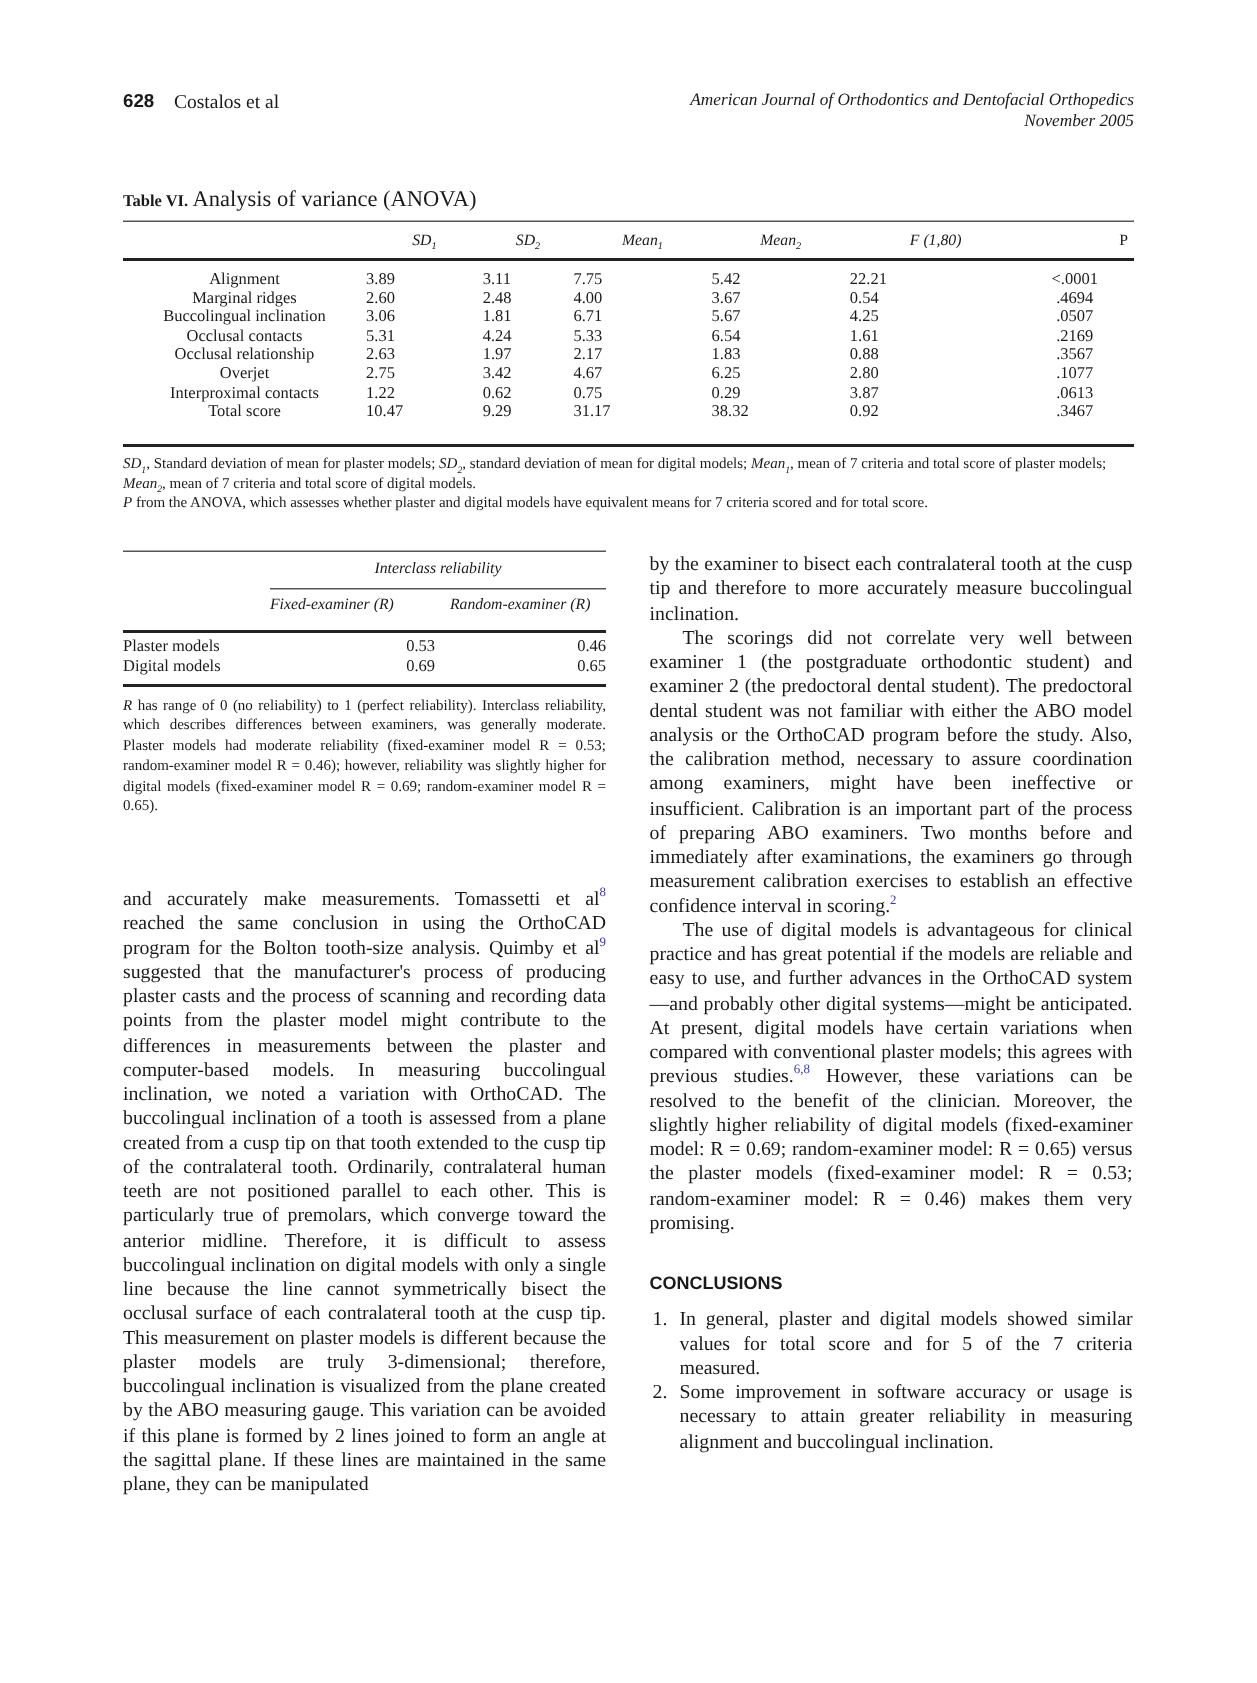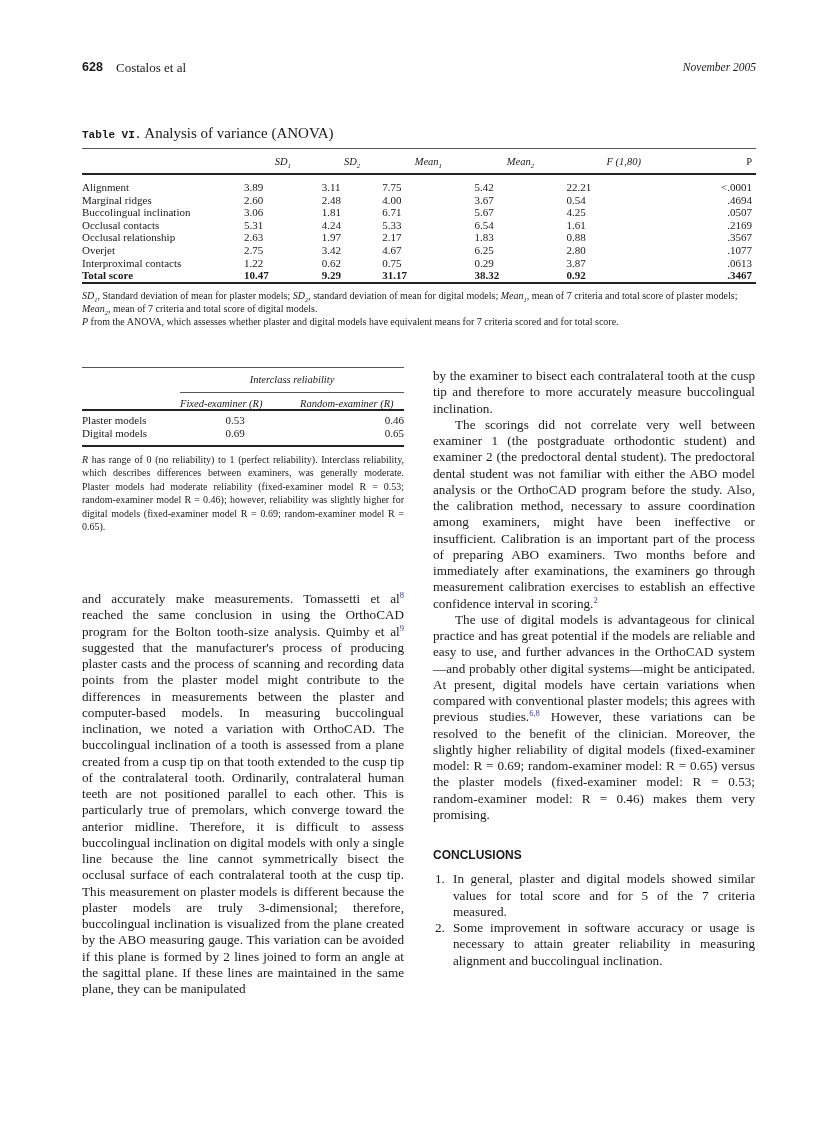--- a/index.html
+++ b/index.html
@@ -7,45 +7,45 @@
          font-family: "Liberation Serif", "DejaVu Serif", serif; color: #1a1a1a; }
 
   .running-head { position: absolute; top: 60px; left: 82px; width: 674px; height: 34px; }
   .page-num { position: absolute; left: 0; top: 0; font-family: "Liberation Sans", sans-serif; font-weight: bold; font-size: 12.5px; }
   .authors { position: absolute; left: 34px; top: 0; font-size: 13px; }
   .journal { position: absolute; right: 0; top: 0; text-align: right; font-style: italic; font-size: 11.5px; line-height: 14px; }
 
   
   .t6 { position: absolute; left: 82px; top: 124px; width: 674px; }
   .tbl-caption { font-size: 15px; line-height: 18px; margin-bottom: 4px; }
-  .tbl-label { font-family: Liberation Mono, monospace; font-weight: bold; font-size: 11px; }
+  .tbl-label { font-family: Liberation Serif, serif; font-weight: bold; font-size: 11px; }
   .rule-thin { border-top: 1.5px solid #555; }
   .rule-thick { border-top: 2px solid #222; }
   table { border-collapse: collapse; width: 100%; font-size: 11px; }
   .t6 table th { font-weight: normal; font-style: italic; font-size: 10.5px; height: 22px; text-align: center; }
   .t6 table th.p { font-style: normal; text-align: right; padding-right: 4px; }
   .t6 table td { height: 12.6px; line-height: 12.6px; padding: 0; text-align: left; }
-  .t6 table td.lbl { text-align: left; width: 160px; }
-  .t6 table td.p { text-align: right; padding-right: 4px; }
+  .t6 table td.lbl { text-align: center; width: 160px; }
+  .t6 table td.p { text-align: center; padding-right: 4px; }
   .t6 .body-first td { padding-top: 6px; }
-  .t6 .body-last td { padding-bottom: 0; font-weight: bold; }
+  .t6 .body-last td { padding-bottom: 15px; }
   .tbl-note { font-size: 10px; line-height: 13px; margin-top: 5px; }
   .tbl-note i { font-style: italic; }
   sub, sup { font-size: 65%; line-height: 0; }
 
   
   .t7 { position: absolute; left: 82px; top: 367px; width: 322px; }
   .t7 .grp { height: 24px; }
   .t7 .grp-label { position: absolute; left: 98px; width: 224px; top: 0; font-style: italic; font-size: 10.5px; text-align: center; line-height: 24px; }
   .t7 .grp-rule { position: absolute; left: 98px; width: 224px; top: 24px; border-top: 1.5px solid #555; }
-  .t7 .cols { position: relative; height: 17px; }
+  .t7 .cols { position: relative; height: 28px; }
   .t7 .col-h { position: absolute; top: 0; font-style: italic; font-size: 10.5px; line-height: 24px; }
   .t7 table td { font-size: 11px; height: 13px; line-height: 13px; padding: 0; }
   .t7 table td.lbl { width: 98px; text-align: left; }
-  .t7 table td.c1 { width: 110px; text-align: center; }
+  .t7 table td.c1 { width: 110px; text-align: right; }
   .t7 table td.c2 { text-align: right; }
   .t7 .note { font-size: 10px; line-height: 13.4px; text-align: justify; margin-top: 6px; }
 
   
   .col { position: absolute; font-size: 13.2px; line-height: 16.25px; text-align: justify; }
   .col p { margin: 0; }
   .col p.ind { text-indent: 22px; }
   .left-col { left: 82px; top: 591px; width: 322px; }
   .right-col { left: 433px; top: 368px; width: 322px; }
   .heading { font-family: "Liberation Sans", sans-serif; font-weight: bold; font-size: 12px; margin-top: 24px; margin-bottom: 8px; }
@@ -54,20 +54,21 @@
   ol.concl li .n { position: absolute; left: 2px; top: 0; }
   sup.ref { color: #3a3ab0; font-size: 65%; }
 </style>
 </head>
 <body>
 
 <div class="running-head">
   <span class="page-num">628</span>
   <span class="authors">Costalos et al</span>
   <div class="journal">
+    <div>American Journal of Orthodontics and Dentofacial Orthopedics</div>
     <div>November 2005</div>
   </div>
 </div>
 
 <div class="t6">
   <div class="tbl-caption">
     <span class="tbl-label">Table VI.</span>
     <span>Analysis of variance (ANOVA)</span>
   </div>
   <div class="rule-thin"></div>

